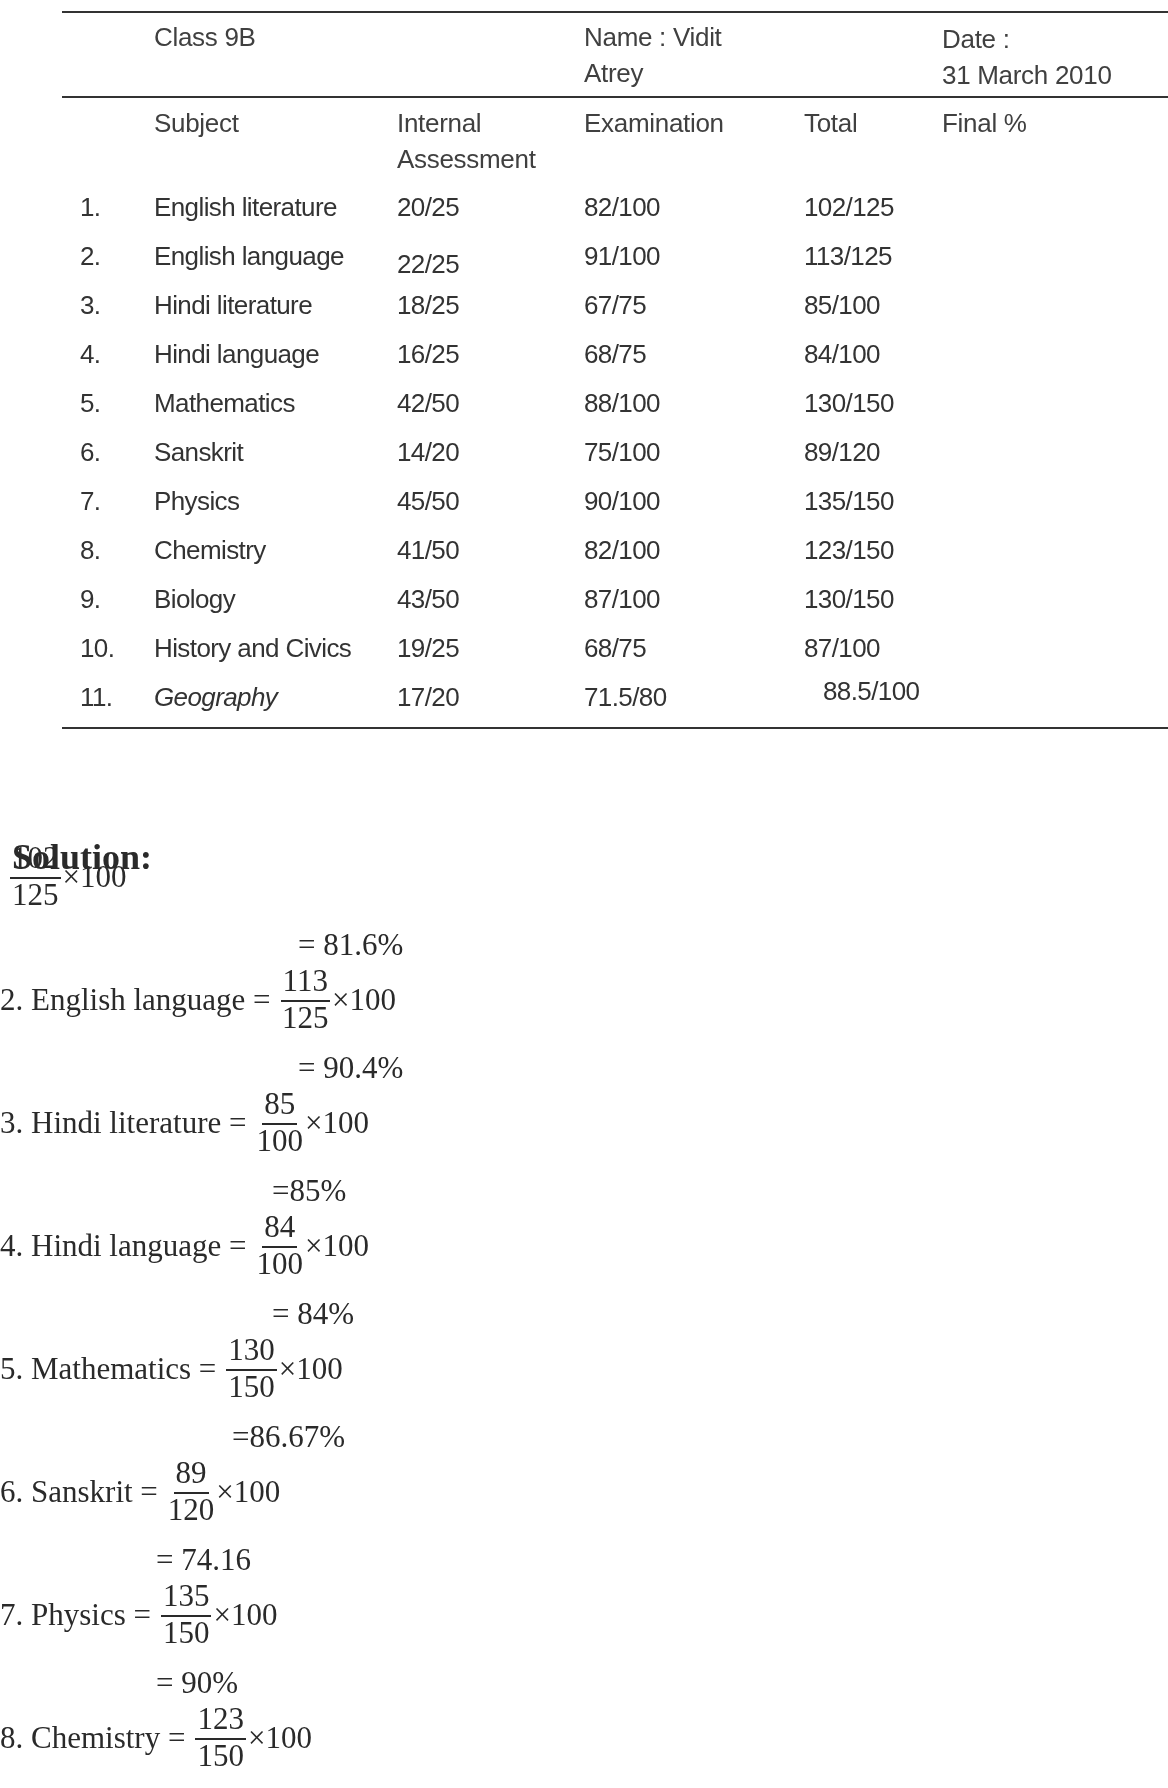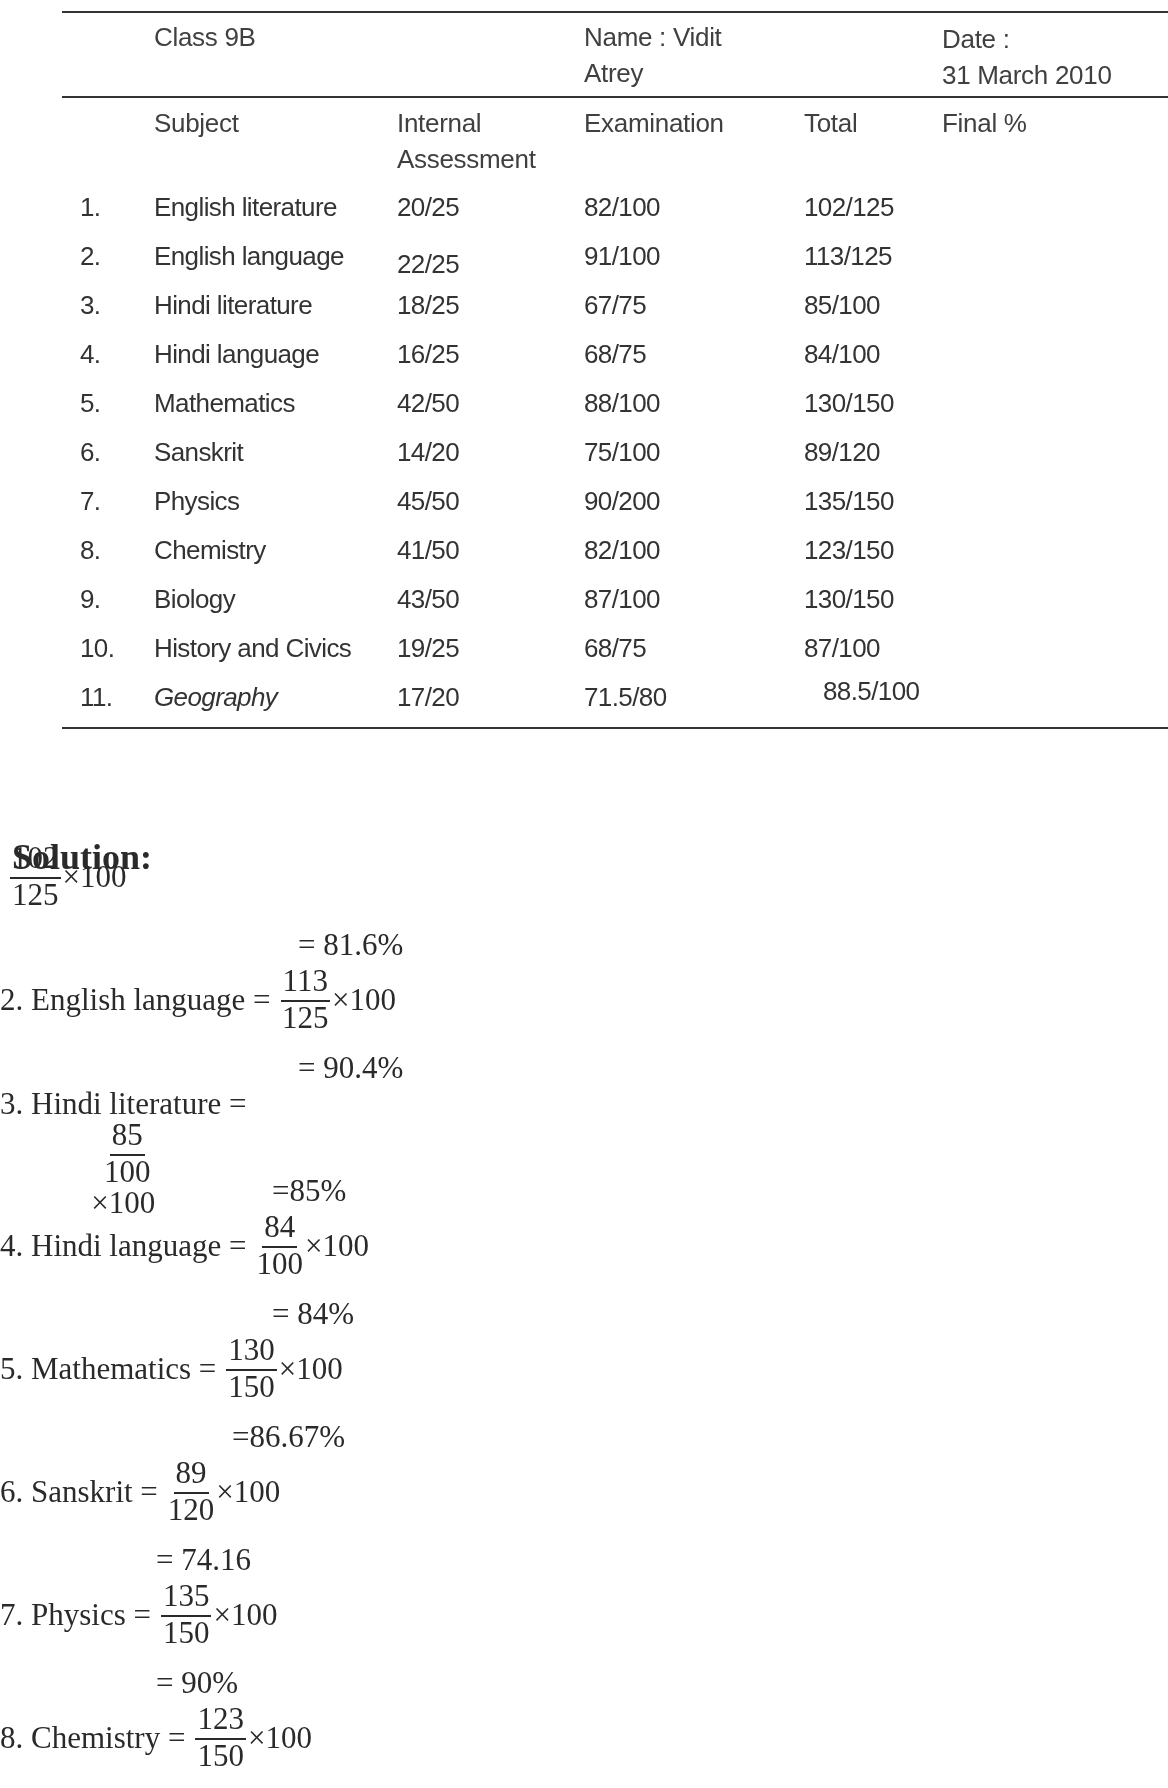--- a/index.html
+++ b/index.html
@@ -93,21 +93,21 @@
         <div class="cell row c-num" style="top: 435px;">6.</div>
         <div class="cell row c-subj" style="top: 435px;">Sanskrit</div>
         <div class="cell row c-ia" style="top: 435px;">14/20</div>
         <div class="cell row c-exam" style="top: 435px;">75/100</div>
         <div class="cell row c-total" style="top: 435px;">89/120</div>
       </div>
       <div>
         <div class="cell row c-num" style="top: 484px;">7.</div>
         <div class="cell row c-subj" style="top: 484px;">Physics</div>
         <div class="cell row c-ia" style="top: 484px;">45/50</div>
-        <div class="cell row c-exam" style="top: 484px;">90/200</div>
+        <div class="cell row c-exam" style="top: 484px;">90/100</div>
         <div class="cell row c-total" style="top: 484px;">135/150</div>
       </div>
       <div>
         <div class="cell row c-num" style="top: 533px;">8.</div>
         <div class="cell row c-subj" style="top: 533px;">Chemistry</div>
         <div class="cell row c-ia" style="top: 533px;">41/50</div>
         <div class="cell row c-exam" style="top: 533px;">82/100</div>
         <div class="cell row c-total" style="top: 533px;">123/150</div>
       </div>
       <div>
@@ -146,21 +146,21 @@
     <div class="res" style="left: 298px; top: 927px;">= 81.6%</div>
     <div class="eq" style="left: 0px; top: 965px;">
       <span>2. English language =</span>
       <span class="frac">
         <span class="num">113</span>
         <span class="den">125</span>
       </span>
       <span>×100</span>
     </div>
     <div class="res" style="left: 298px; top: 1050px;">= 90.4%</div>
-    <div class="eq" style="left: 0px; top: 1088px; flex-direction: column;">
+    <div class="eq" style="left: 0px; top: 1088px;">
       <span>3. Hindi literature =</span>
       <span class="frac">
         <span class="num">85</span>
         <span class="den">100</span>
       </span>
       <span>×100</span>
     </div>
     <div class="res" style="left: 272px; top: 1173px;">=85%</div>
     <div class="eq" style="left: 0px; top: 1211px;">
       <span>4. Hindi language =</span>

